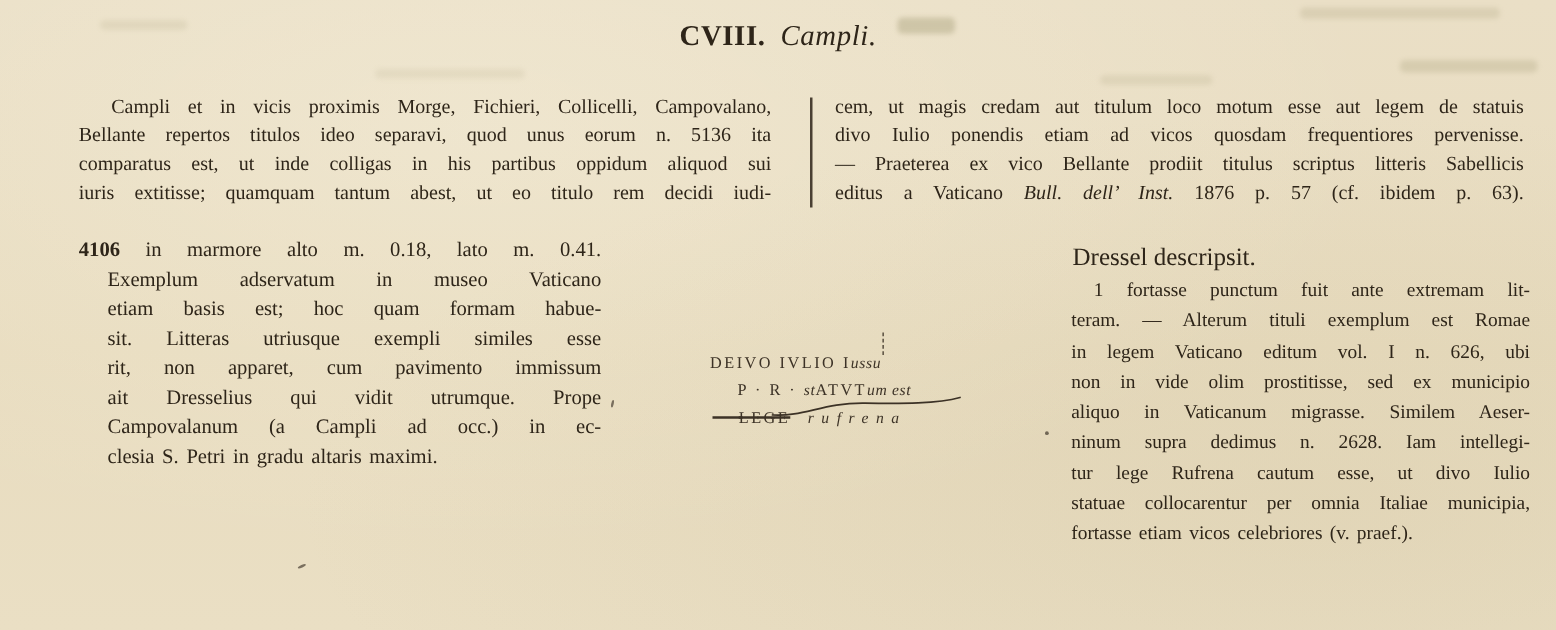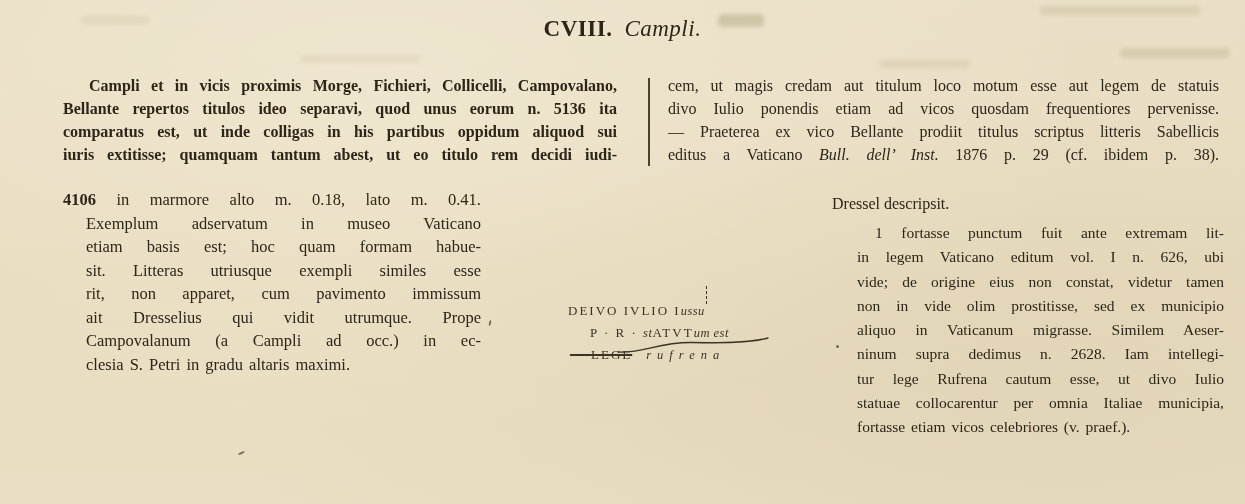--- a/index.html
+++ b/index.html
@@ -21,31 +21,31 @@
   .title .it{font-style:italic;margin-left:12px;}
   
   .line{text-align:justify;text-align-last:justify;word-spacing:2px;white-space:normal;}
   .line.last{text-align-last:left;}
   .jall .line.last{text-align-last:justify;}
   .ind-first .line:first-child{text-indent:26px;}
   .hang .line:not(:first-child){padding-left:23px;}
   .it{font-style:italic;}
   .bd{font-weight:bold;}
   
-  .intro-left{left:63px;top:74px;width:554px;font-size:16px;line-height:23px;font-weight:bold;}
+  .intro-left{left:63px;top:74px;width:554px;font-size:16px;line-height:23px;}
   .intro-right{left:668px;top:74px;width:551px;font-size:16px;line-height:23px;}
   .divider{left:648px;top:78px;width:1.5px;height:88px;background:#4a4033;}
   
   .entry{left:63px;top:188px;width:418px;font-size:16.5px;line-height:23.5px;}
   
-  .comm-attr{left:832px;top:195px;font-size:16px;}
+  .comm-attr{left:858px;top:195px;font-size:20px;}
   .commentary{left:857px;top:221px;width:367px;font-size:15.5px;line-height:24.3px;}
   .commentary .line:first-child{text-indent:18px;}
   
-  .inscription{left:558px;top:281px;width:210px;height:78px;color:#3c3226;margin-top:20px;}
+  .inscription{left:558px;top:281px;width:210px;height:78px;color:#3c3226;}
   .insc-line{position:absolute;white-space:nowrap;}
   .insc-caps{font-size:13px;letter-spacing:2px;}
   .insc-rest{font-size:12.5px;font-style:italic;letter-spacing:.5px;}
   .l1{left:10px;top:0;}
   .l2{left:32px;top:22px;}
   .l3{left:12px;top:44px;}
   .struck{text-decoration:line-through;text-decoration-thickness:1.5px;}
   .strike-lead{display:inline-block;width:24px;height:1.8px;background:#3c3226;vertical-align:3px;margin-right:-3px;}
   .spaced{letter-spacing:6px;margin-left:14px;}
   .vdash{left:148px;top:-15px;height:18px;width:0;border-left:1.6px dashed #3c3226;}
@@ -78,21 +78,21 @@
       <div class="line">Campli et in vicis proximis Morge, Fichieri, Collicelli, Campovalano,</div>
       <div class="line">Bellante repertos titulos ideo separavi, quod unus eorum n. 5136 ita</div>
       <div class="line">comparatus est, ut inde colligas in his partibus oppidum aliquod sui</div>
       <div class="line last">iuris extitisse; quamquam tantum abest, ut eo titulo rem decidi iudi-</div>
     </div>
   <div class="abs divider"></div>
   <div class="abs intro-right jall">
       <div class="line">cem, ut magis credam aut titulum loco motum esse aut legem de statuis</div>
       <div class="line">divo Iulio ponendis etiam ad vicos quosdam frequentiores pervenisse.</div>
       <div class="line">— Praeterea ex vico Bellante prodiit titulus scriptus litteris Sabellicis</div>
-      <div class="line last"><span>editus a Vaticano </span><span class="it">Bull. dell’ Inst.</span><span> 1876 p. 29 (cf. ibidem p. 38).</span></div>
+      <div class="line last"><span>editus a Vaticano </span><span class="it">Bull. dell’ Inst.</span><span> 1876 p. 57 (cf. ibidem p. 63).</span></div>
     </div>
 
   <div class="abs entry hang">
       <div class="line"><span class="bd">4106</span><span> in marmore alto m. 0.18, lato m. 0.41.</span></div>
       <div class="line">Exemplum adservatum in museo Vaticano</div>
       <div class="line">etiam basis est; hoc quam formam habue-</div>
       <div class="line">sit. Litteras utriusque exempli similes esse</div>
       <div class="line">rit, non apparet, cum pavimento immissum</div>
       <div class="line">ait Dresselius qui vidit utrumque. Prope</div>
       <div class="line">Campovalanum (a Campli ad occ.) in ec-</div>
@@ -111,22 +111,22 @@
       <path d="M2,17 C28,18.5 42,7 76,7.5 C106,8 134,8 152,3" fill="none" stroke="#3c3226" stroke-width="1.4" stroke-linecap="round"></path>
     </svg>
     <div class="insc-line l3">
       <span class="strike-lead"></span><span class="insc-caps struck">LEGE</span><span class="insc-rest spaced">rufrena</span>
     </div>
   </div>
 
   <div class="abs comm-attr">Dressel descripsit.</div>
   <div class="abs commentary">
       <div class="line">1 fortasse punctum fuit ante extremam lit-</div>
+      <div class="line">teram. — Alterum tituli exemplum est Romae</div>
       <div class="line">in legem Vaticano editum vol. I n. 626, ubi</div>
-      <div class="line">vide; de origine eius non constat, videtur tamen</div>
       <div class="line">non in vide olim prostitisse, sed ex municipio</div>
       <div class="line">aliquo in Vaticanum migrasse. Similem Aeser-</div>
       <div class="line">ninum supra dedimus n. 2628. Iam intellegi-</div>
       <div class="line">tur lege Rufrena cautum esse, ut divo Iulio</div>
       <div class="line">statuae collocarentur per omnia Italiae municipia,</div>
       <div class="line last">fortasse etiam vicos celebriores (v. praef.).</div>
     </div>
 
 </div>
 

